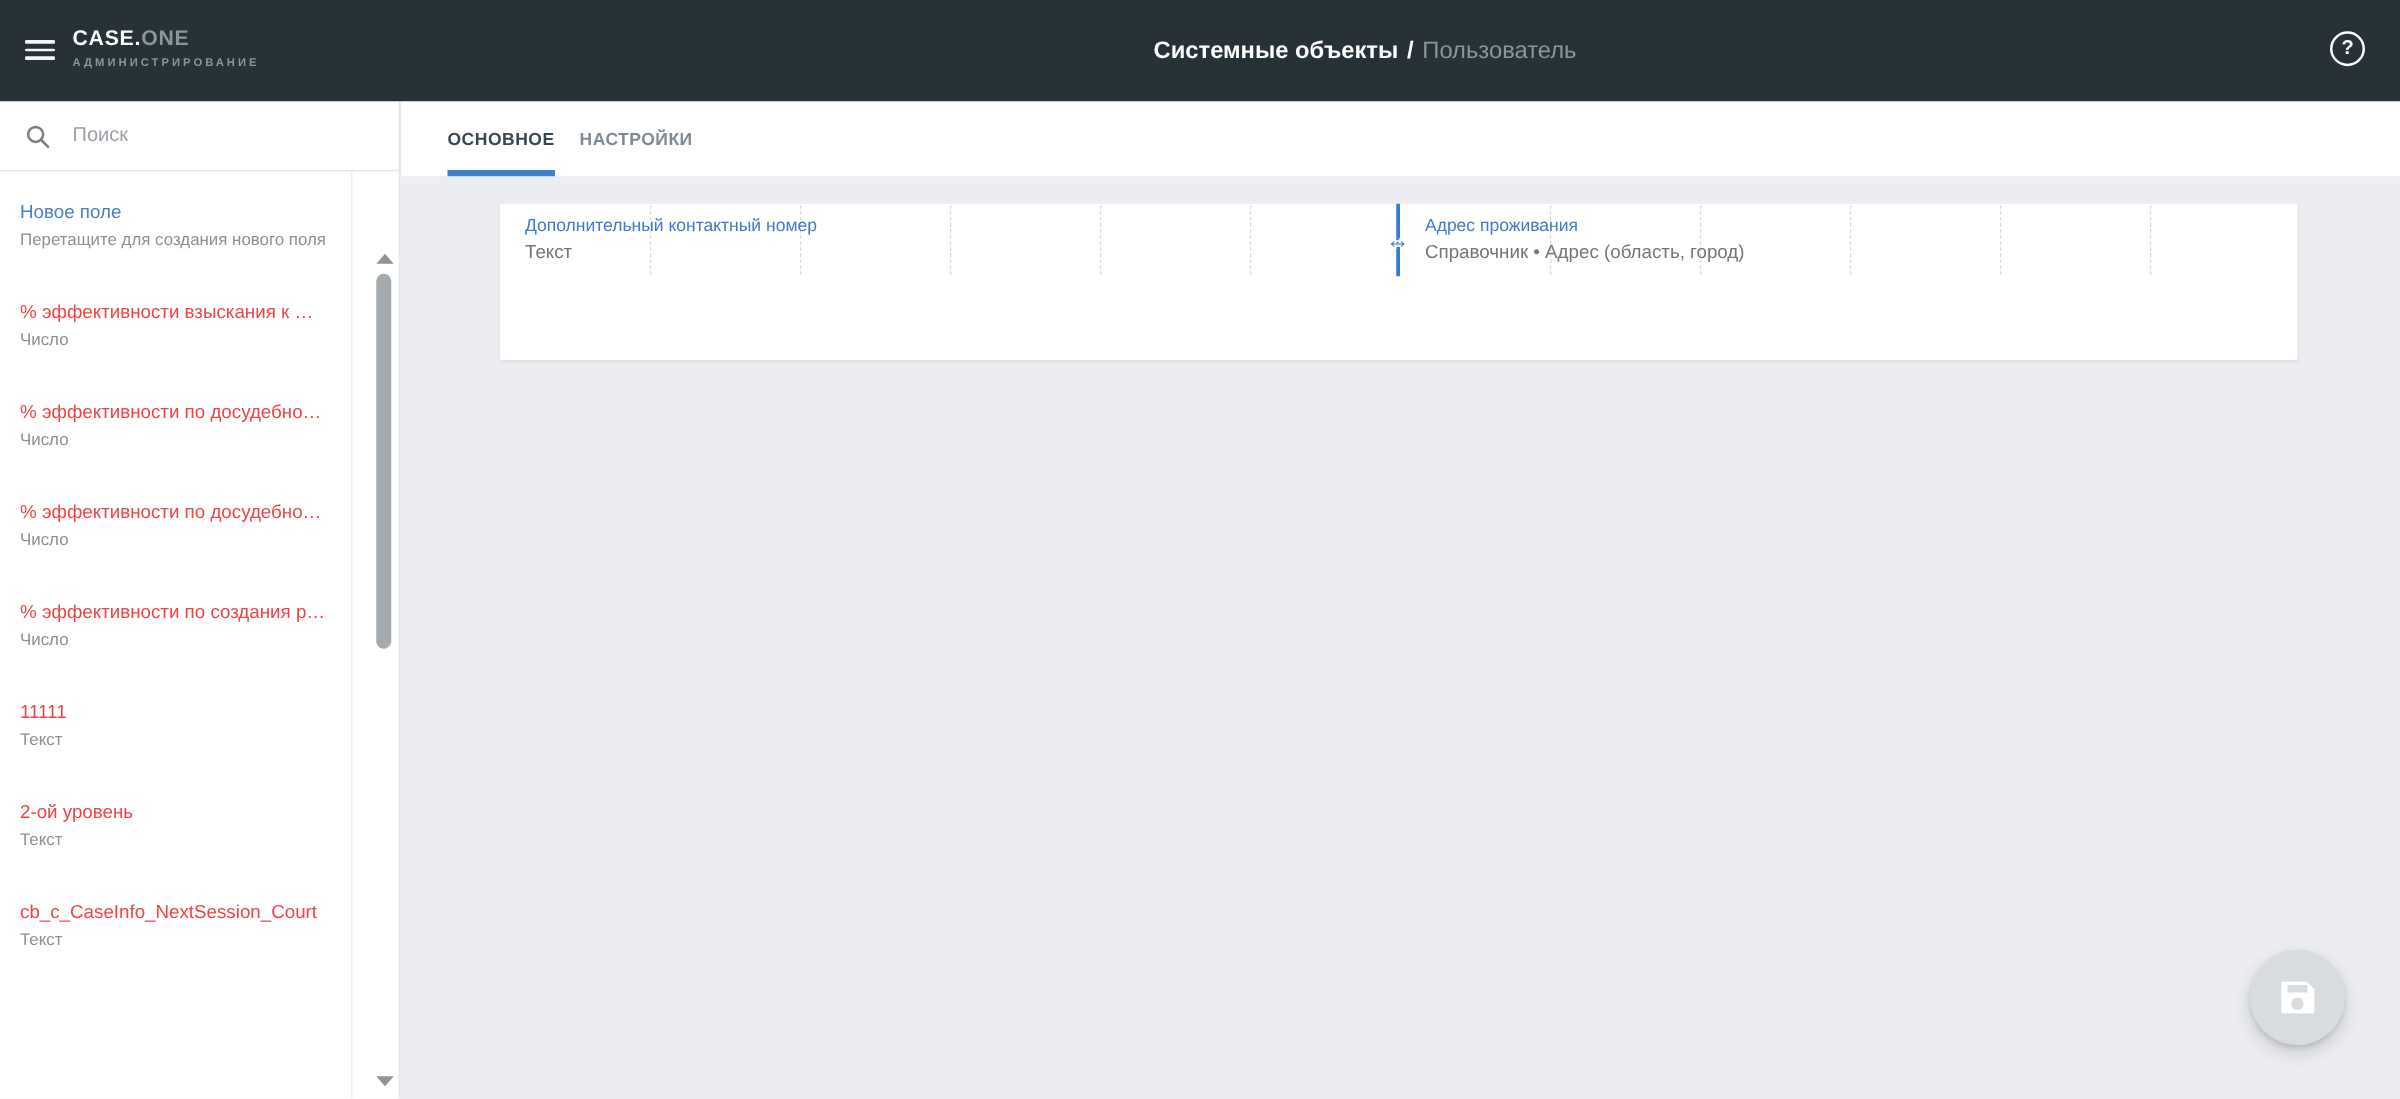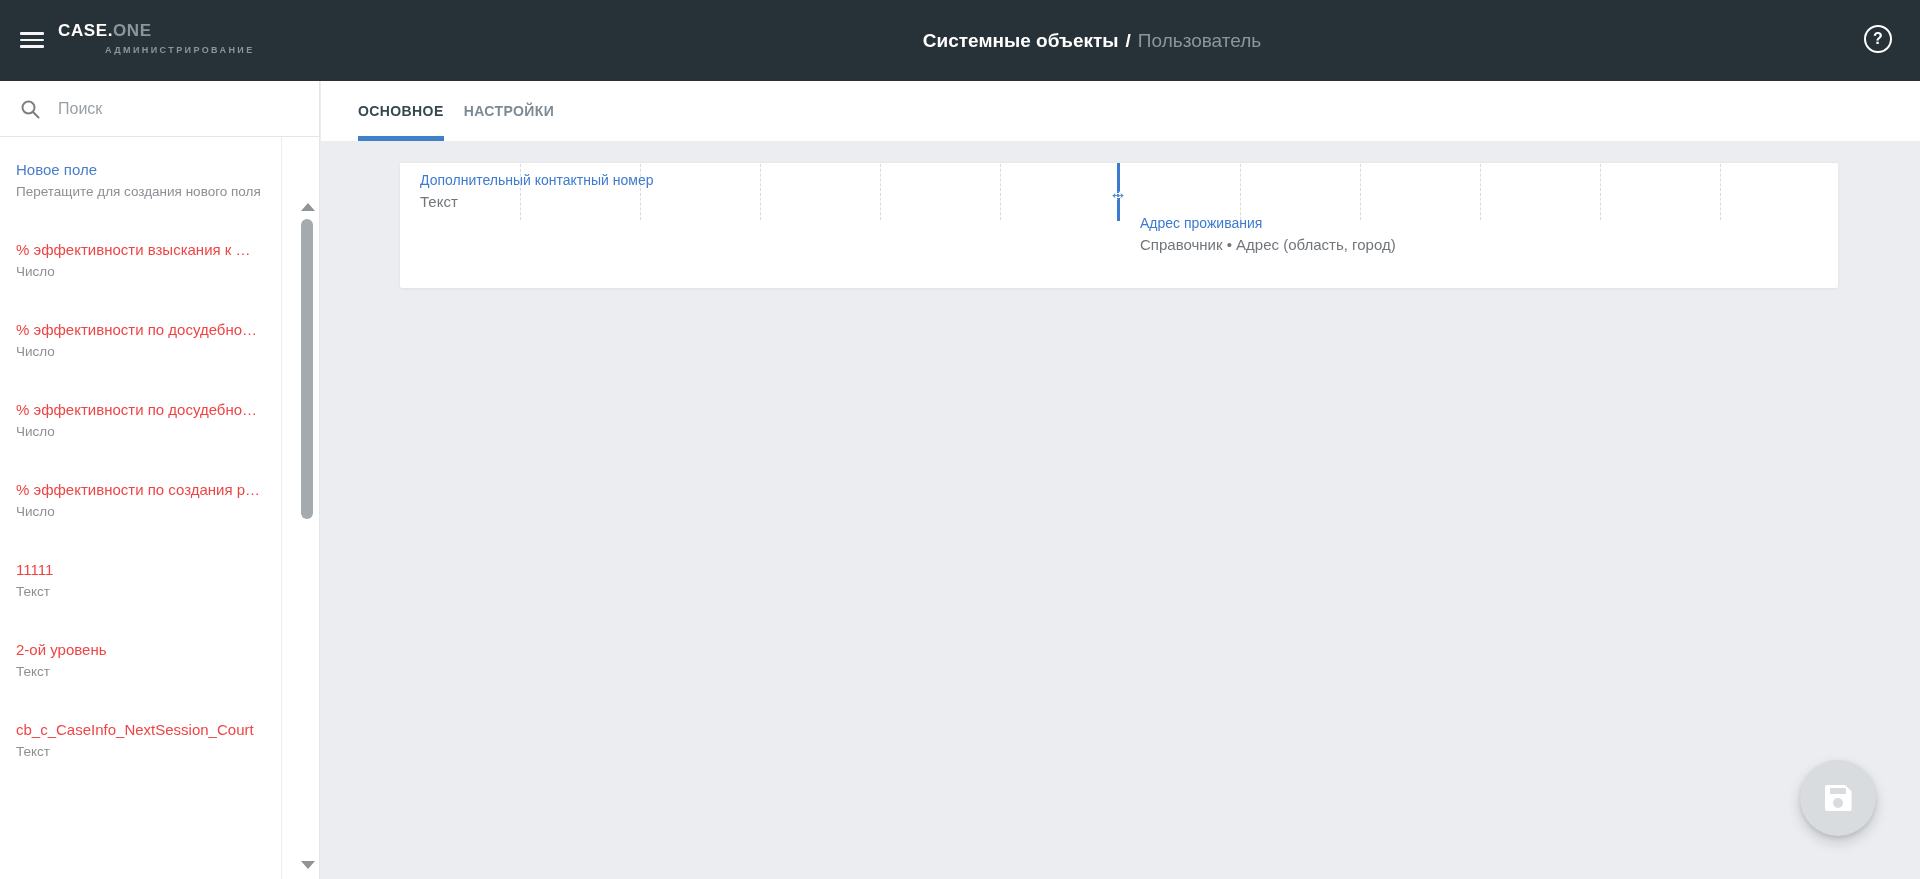--- a/index.html
+++ b/index.html
@@ -16,21 +16,21 @@
   .topbar {
     position:absolute; left:0; top:0; width:1920px; height:81px;
     background:#263238; color:#fff; z-index:30;
   }
   .hamburger { position:absolute; left:20px; top:32px; width:24px; height:16px; cursor:pointer; }
   .hamburger i { display:block; width:24px; height:2.5px; background:#f4f6f7; border-radius:1px; margin-bottom:4px; }
   .logo { position:absolute; left:58px; top:21px; }
   .logo-line { font-size:17px; font-weight:bold; letter-spacing:.6px; }
   .logo-line .brand1 { color:#ffffff; }
   .logo-line .brand2 { color:#8a959d; }
-  .logo-sub { margin-top:4px; font-size:9px; letter-spacing:2.4px; color:#8a959d; font-weight:bold;margin-left:47px; }
+  .logo-sub { margin-top:4px; font-size:9px; letter-spacing:2.4px; color:#8a959d; font-weight:bold; }
   .crumbs {
     position:absolute; left:320px; right:56px; top:0; height:81px;
     display:flex; align-items:center; justify-content:center;
     font-size:19px;
   }
   .crumb-section { color:#ffffff; font-weight:bold; }
   .crumb-sep { color:#ffffff; font-weight:bold; margin:0 7px; }
   .crumb-current { color:#8a959d; font-weight:normal; }
   .help {
     position:absolute; left:1864px; top:25px; width:28px; height:28px;
@@ -91,21 +91,21 @@
   .card-row { position:relative; height:59px; border-top:1px solid #e7e9eb; }
   .vline { position:absolute; top:1px; bottom:1px; width:0; border-left:1px dashed #d8dbde; }
   .blue-div { position:absolute; left:717px; top:0; bottom:0; width:3px; background:#3d79cc; cursor:col-resize; }
   .div-arrow {
     position:absolute; left:718px; top:50%; transform:translate(-50%,-46%);
     font-size:19px; font-weight:bold; color:#3d79cc; line-height:1; cursor:col-resize;
     text-shadow:0 2px 0 #fff, 0 -2px 0 #fff, 2px 0 0 #fff, -2px 0 0 #fff, 2px 2px 0 #fff, -2px -2px 0 #fff;
   }
   .fld { position:absolute; top:8px; cursor:grab; }
   .fld-1 { left:20px; }
-  .fld-2 { left:740px;margin-top:43px; }
+  .fld-2 { left:740px; }
   .fld-name { font-size:14px; color:#3d7ad0; line-height:18px; margin-bottom:3px; white-space:nowrap; }
   .fld-type { font-size:15px; color:#71767b; line-height:19px; white-space:nowrap; }
 
   
   .fab {
     position:absolute; left:1800px; top:760px; width:76px; height:76px; border-radius:50%;
     background:#d9dcde; border:none; cursor:pointer;
     box-shadow:0 6px 14px rgba(0,0,0,.16), 0 2px 4px rgba(0,0,0,.10);
     display:flex; align-items:center; justify-content:center; z-index:40;
   }

